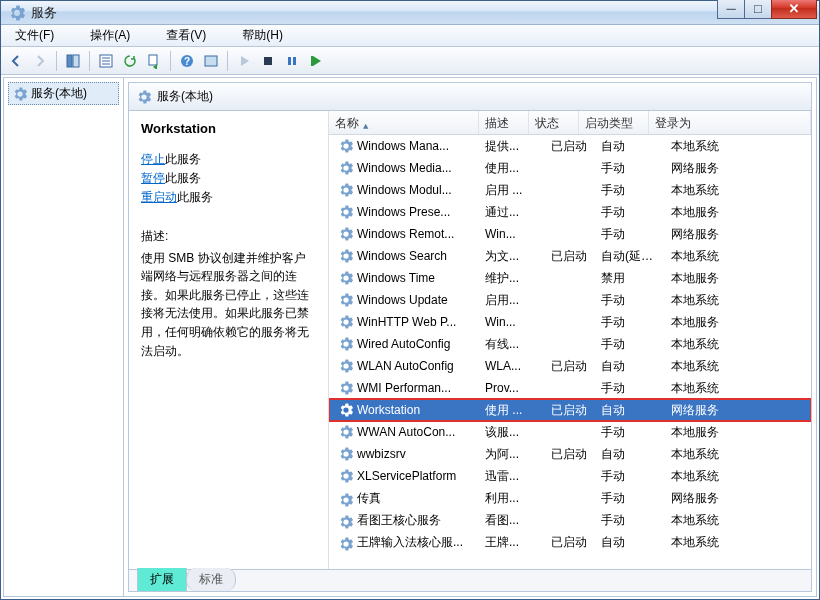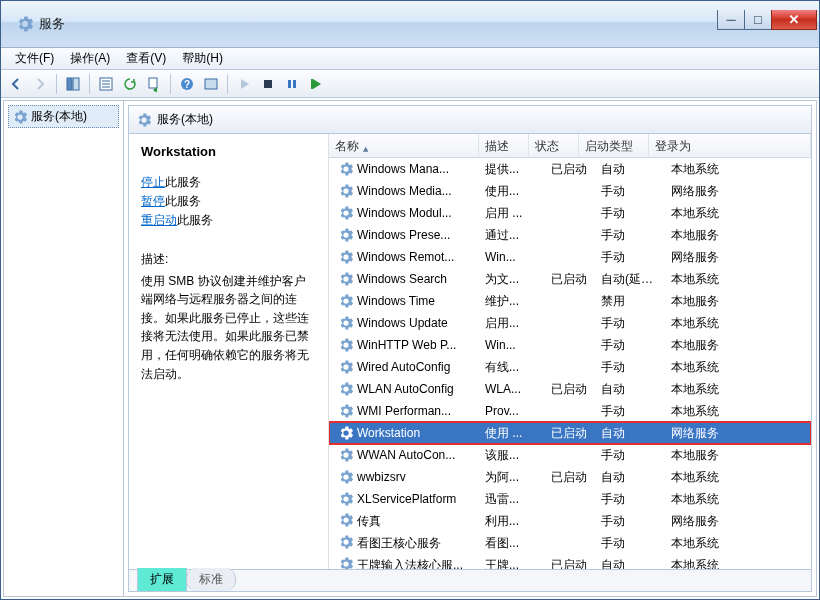--- a/index.html
+++ b/index.html
@@ -1,25 +1,25 @@
 <!DOCTYPE html>
 <html><head>
 <meta charset="utf-8">
 <style>
 * { box-sizing: border-box; margin: 0; padding: 0; }
 body { font-family: "Microsoft YaHei", "Segoe UI", Tahoma, sans-serif; font-size: 12px; background: #6b93c3; }
 .window { width: 820px; height: 600px; background: #fff; border: 1px solid #3c5f8a; position: relative; display: flex; flex-direction: column; }
-.titlebar { height: 47px; background: linear-gradient(to bottom, #f0f6fc 0%, #d7e6f7 45%, #bdd5ee 46%, #cfe0f3 100%); display: flex; align-items: center; padding-left: 16px; border-bottom: 1px solid #9ab3d0; }
+.titlebar { height: 24px; background: linear-gradient(to bottom, #f0f6fc 0%, #d7e6f7 45%, #bdd5ee 46%, #cfe0f3 100%); display: flex; align-items: center; padding-left: 8px; border-bottom: 1px solid #9ab3d0; }
 .titlebar .icon { width: 16px; height: 16px; margin-right: 6px; }
 .titlebar .title { flex: 1; color: #1a1a1a; font-size: 13px; }
 .winbtns { display: flex; height: 20px; margin-right: 2px; margin-top: -8px; }
 .winbtn { width: 28px; height: 20px; border: 1px solid #4f6a8c; border-top: none; display: flex; align-items: center; justify-content: center; font-size: 13px; font-weight: bold; background: linear-gradient(to bottom, #e8eff8, #c5d7ec); color: #2a3a50; }
 .winbtn.close { width: 46px; background: linear-gradient(to bottom, #f08080, #d43a2a 45%, #c12a1a 46%, #de5a4a); color: #fff; border-color: #8a2a1a; border-top-right-radius: 0; }
 .winbtn.min, .winbtn.max { margin-right: -1px; }
-.menubar { height: 22px; background: linear-gradient(to bottom, #fafcff, #e8eff8); border-bottom: 1px solid #b8c8da; display: flex; align-items: center; padding-left: 6px; gap: 0; }
+.menubar { height: 22px; background: linear-gradient(to bottom, #fafcff, #e8eff8); border-bottom: 1px solid #b8c8da; display: flex; align-items: center; padding-left: 6px; gap: 20px; }
 .menubar .mitem { padding: 2px 8px; cursor: default; }
 .toolbar { height: 28px; background: linear-gradient(to bottom, #fcfdff, #e7edf5); border-bottom: 1px solid #b8c8da; display: flex; align-items: center; padding-left: 4px; gap: 2px; }
 .tbtn { width: 22px; height: 22px; display: flex; align-items: center; justify-content: center; border: 1px solid transparent; border-radius: 3px; }
 .tsep { width: 1px; height: 20px; background: #b8c8da; margin: 0 3px; }
 .body { flex: 1; display: flex; background: #fff; border: 1px solid #b8c8da; margin: 2px; overflow: hidden; }
 .tree { width: 120px; border-right: 1px solid #b8c8da; background: #fff; padding: 4px; }
 .tree-item { display: flex; align-items: center; gap: 4px; padding: 2px 4px; background: #e0ecf8; border: 1px dotted #6a8ab0; }
 .content { flex: 1; display: flex; flex-direction: column; border: 1px solid #b8c8da; margin: 4px; }
 .content-header { height: 28px; background: linear-gradient(to bottom, #fcfdff, #e7edf5); border-bottom: 1px solid #b8c8da; display: flex; align-items: center; padding-left: 8px; gap: 6px; }
 .content-body { flex: 1; display: flex; overflow: hidden; }
@@ -33,21 +33,21 @@
 .list-header { display: flex; height: 24px; background: linear-gradient(to bottom, #fdfdfe, #eef2f7); border-bottom: 1px solid #cfd8e3; position: sticky; top: 0; }
 .list-header .col { padding: 2px 6px; border-right: 1px solid #dde4ec; font-size: 12px; color: #333; display: flex; align-items: flex-end; font-family: Liberation Mono, monospace; }
 .col-name { width: 150px; }
 .col-desc { width: 50px; }
 .col-status { width: 50px; }
 .col-startup { width: 70px; }
 .col-logon { flex: 1; }
 .list-body { overflow-y: auto; height: calc(100% - 24px); }
 .row { display: flex; height: 22px; align-items: center; padding-left: 4px; }
 .row .cell { padding: 0 6px; white-space: nowrap; overflow: hidden; text-overflow: ellipsis; font-size: 12px; }
-.row .c-name { width: 146px; display: flex; align-items: flex-start; gap: 4px; }
+.row .c-name { width: 146px; display: flex; align-items: flex-end; gap: 4px; }
 .row .c-desc { width: 50px; }
 .row .c-status { width: 50px; margin-left: 16px; }
 .row .c-startup { width: 70px; }
 .row .c-logon { flex: 1; }
 .row.selected { background: #3a75c4; color: #fff; }
 .row.highlighted { outline: 2px solid #e03030; outline-offset: -1px; }
 .gear-icon { width: 14px; height: 14px; flex-shrink: 0; }
 .tabs { height: 22px; border-top: 1px solid #b8c8da; display: flex; align-items: flex-end; padding-left: 8px; background: #f4f6fa; }
 .tab { padding: 3px 12px; border: 1px solid #b8c8da; border-top: none; border-bottom: none; background: #5eead4; margin-right: -1px; font-size: 12px; cursor: default; }
 .tab.inactive { background: #eaeef4; color: #555; border-radius: 10px; }

